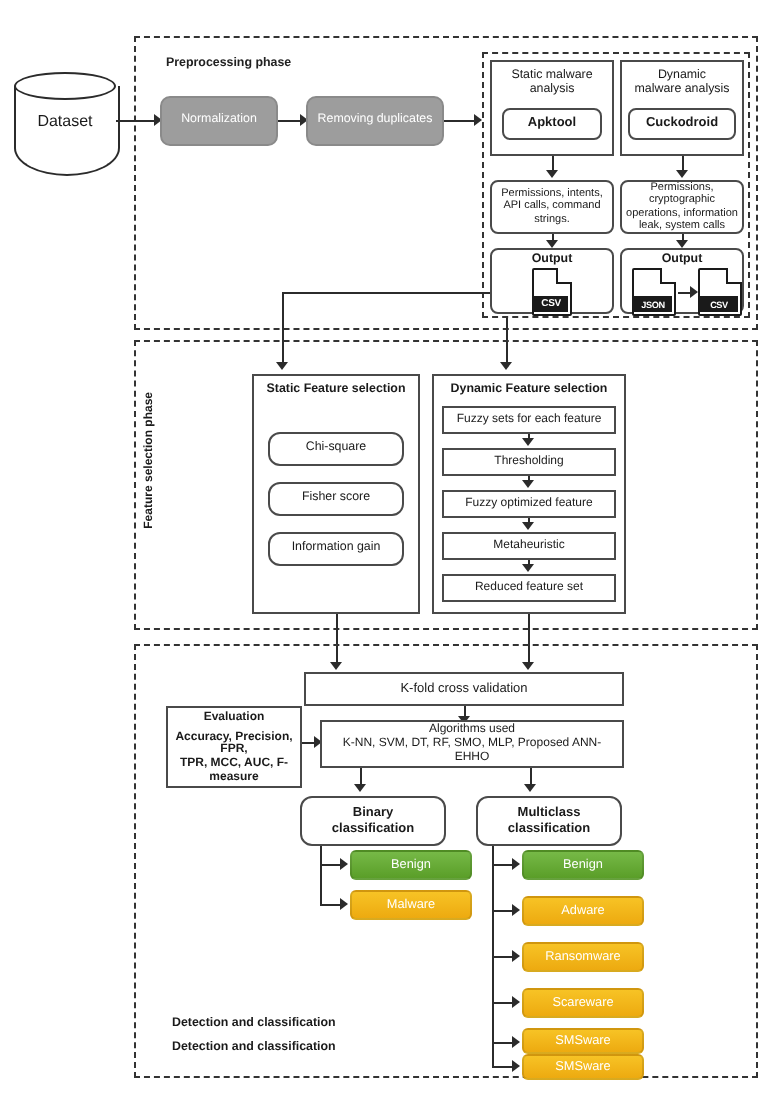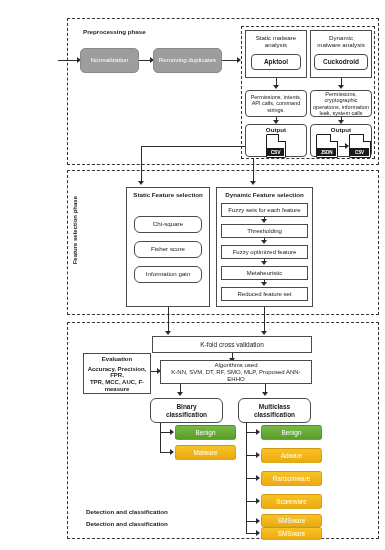--- a/index.html
+++ b/index.html
@@ -67,20 +67,25 @@
   .file.wide .tag{width:19px;font-size:4.6px;}
 </style>
 </head>
 <body>
 
 <div id="canvas">
 
   <div class="abs phase" style="left:67px;top:18px;width:312px;height:147px;"></div>
   <div class="abs phase-title" style="left:83px;top:28px;">Preprocessing phase</div>
 
+  <div class="cyl" style="left:7px;top:36px;width:51px;height:58px;">
+    <div class="body"></div>
+    <div class="top"></div>
+    <div class="lbl">Dataset</div>
+  </div>
 
   <div class="ln lh" style="left:58px;top:60px;width:20px;"></div>
   <div class="arrow ar-r" style="left:77px;top:57px;"></div>
 
   <div class="abs box gray t62" style="left:80px;top:48px;width:59px;height:25px;">Normalization</div>
   <div class="ln lh" style="left:139px;top:60px;width:12px;"></div>
   <div class="arrow ar-r" style="left:150px;top:57px;"></div>
 
   <div class="abs box gray t62" style="left:153px;top:48px;width:69px;height:25px;">Removing duplicates</div>
   <div class="ln lh" style="left:222px;top:60px;width:16px;"></div>

